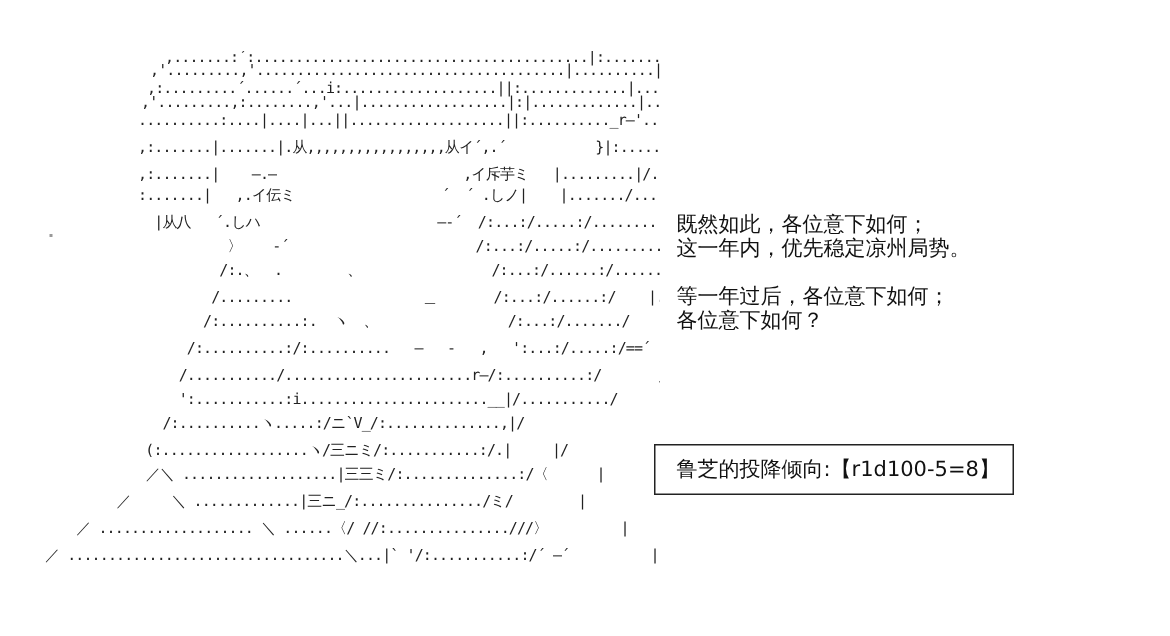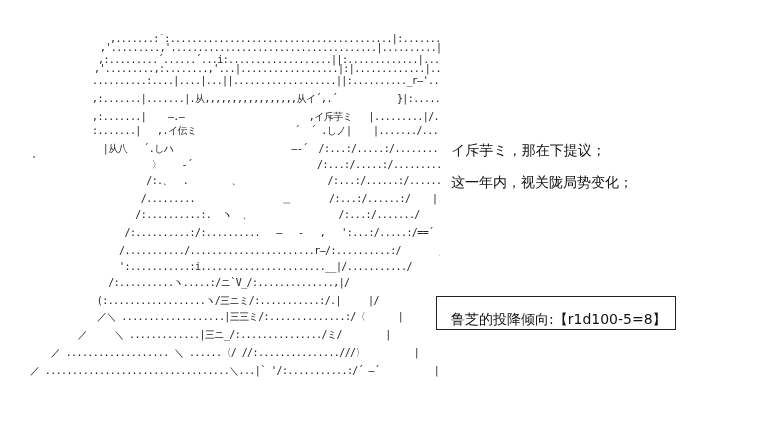--- a/index.html
+++ b/index.html
@@ -52,21 +52,21 @@
     }
     .roll-box {
       position: absolute;
       left: 436px;
       top: 296px;
       width: 240px;
       height: 34px;
       border: 1px solid #222222;
       box-sizing: border-box;
       display: flex;
-      align-items: flex-end;
+      align-items: center;
       padding-left: 14px;
       font-family: "DejaVu Sans", sans-serif;
       font-size: 14px;
       color: #111111;
       white-space: pre;
     }
     .dot {
       position: absolute;
       left: 33px;
       top: 156px;
@@ -99,20 +99,22 @@
     <div class="aa-line" style="left: 66px; top: 262px;">  (:..................ヽ/三ニミ/:...........:/.|     |/                    ヽ .....|:..|</div>
     <div class="aa-line" style="left: 50px; top: 278px;">     ／＼ ...................|三三ミ/:..............:/〈      |                    ヽ|:.|</div>
     <div class="aa-line" style="left: 36px; top: 296px;">    ／     ＼ .............|三ニ_/:.............../ミ/        |                     ヽ..|</div>
     <div class="aa-line" style="left: 20px; top: 314px;">  ／ ................... ＼ ......〈/ //:...............///〉         |                      ヽ|</div>
     <div class="aa-line" style="left: 10px; top: 332px;">／ ..................................＼...|` '/:...........:/´ ―´          |                       ヽ</div>
   </div>
 
 <div class="dot"></div>
 
 <div class="dialogue">
-  <div class="dialogue-line">イ斥芋ミ，那在下提议；</div>
+  <div class="dialogue-line">既然如此，各位意下如何；</div>
+  <div class="dialogue-line">这一年内，优先稳定凉州局势。</div>
   <div class="dialogue-gap"></div>
-  <div class="dialogue-line">这一年内，视关陇局势变化；</div>
+  <div class="dialogue-line">等一年过后，各位意下如何；</div>
+  <div class="dialogue-line">各位意下如何？</div>
 </div>
 
 <div class="roll-box">
   <span>鲁芝的投降倾向:【r1d100-5=8】</span>
 </div>
 
 </body></html>

